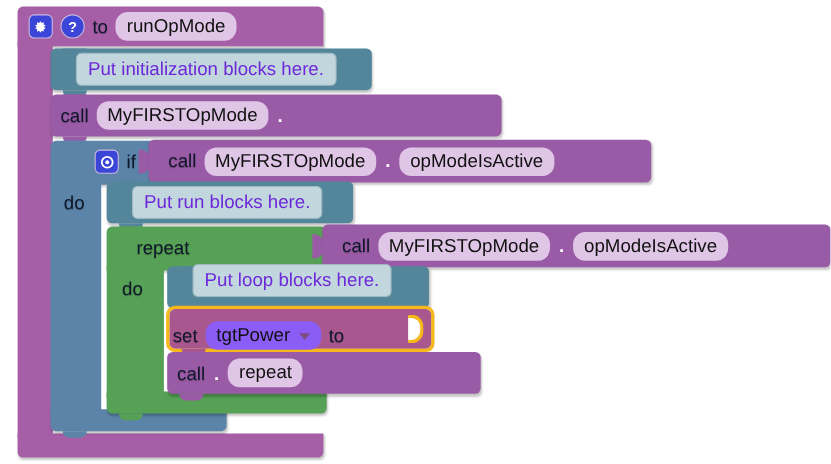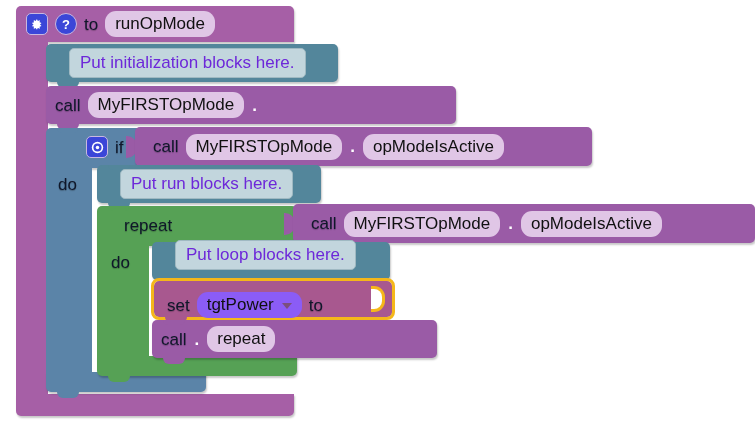--- a/index.html
+++ b/index.html
@@ -266,21 +266,21 @@
   <div class="row" style="left:152px; top:242px; height:26px; padding-left:9px;">
     <span class="cmt-field">Put loop blocks here.</span>
   </div>
 
   <div class="blk c-set shadow selected" style="left:154px; top:281px; width:238px; height:36px;">
     <div class="notch-top" style="background:#a8588f;"></div>
   </div>
 
   <div style="position:absolute; left:371px; top:286px; width:14px; height:26px; background:#ffffff; border:3px solid #f5b71a; border-left:none; border-top-right-radius:11px; border-bottom-right-radius:11px; box-sizing:border-box;"></div>
   <div style="position:absolute; left:165px; top:317px; width:22px; height:6px; background:#a8588f; border-bottom-left-radius:7px; border-bottom-right-radius:7px;"></div>
-  <div class="row" style="left:156px; top:281px; height:48px; padding-left:11px;">
+  <div class="row" style="left:146px; top:281px; height:48px; padding-left:11px;">
     <span class="kw">set</span>
     <span class="field field-set">
       <span>tgtPower</span>
       <span class="caret"></span>
     </span>
     <span class="kw">to</span>
   </div>
 
   <div class="blk c-call shadow" style="left:152px; top:320px; width:285px; height:38px;">
     <div class="notch-top" style="background:#9a5ba6;"></div>

